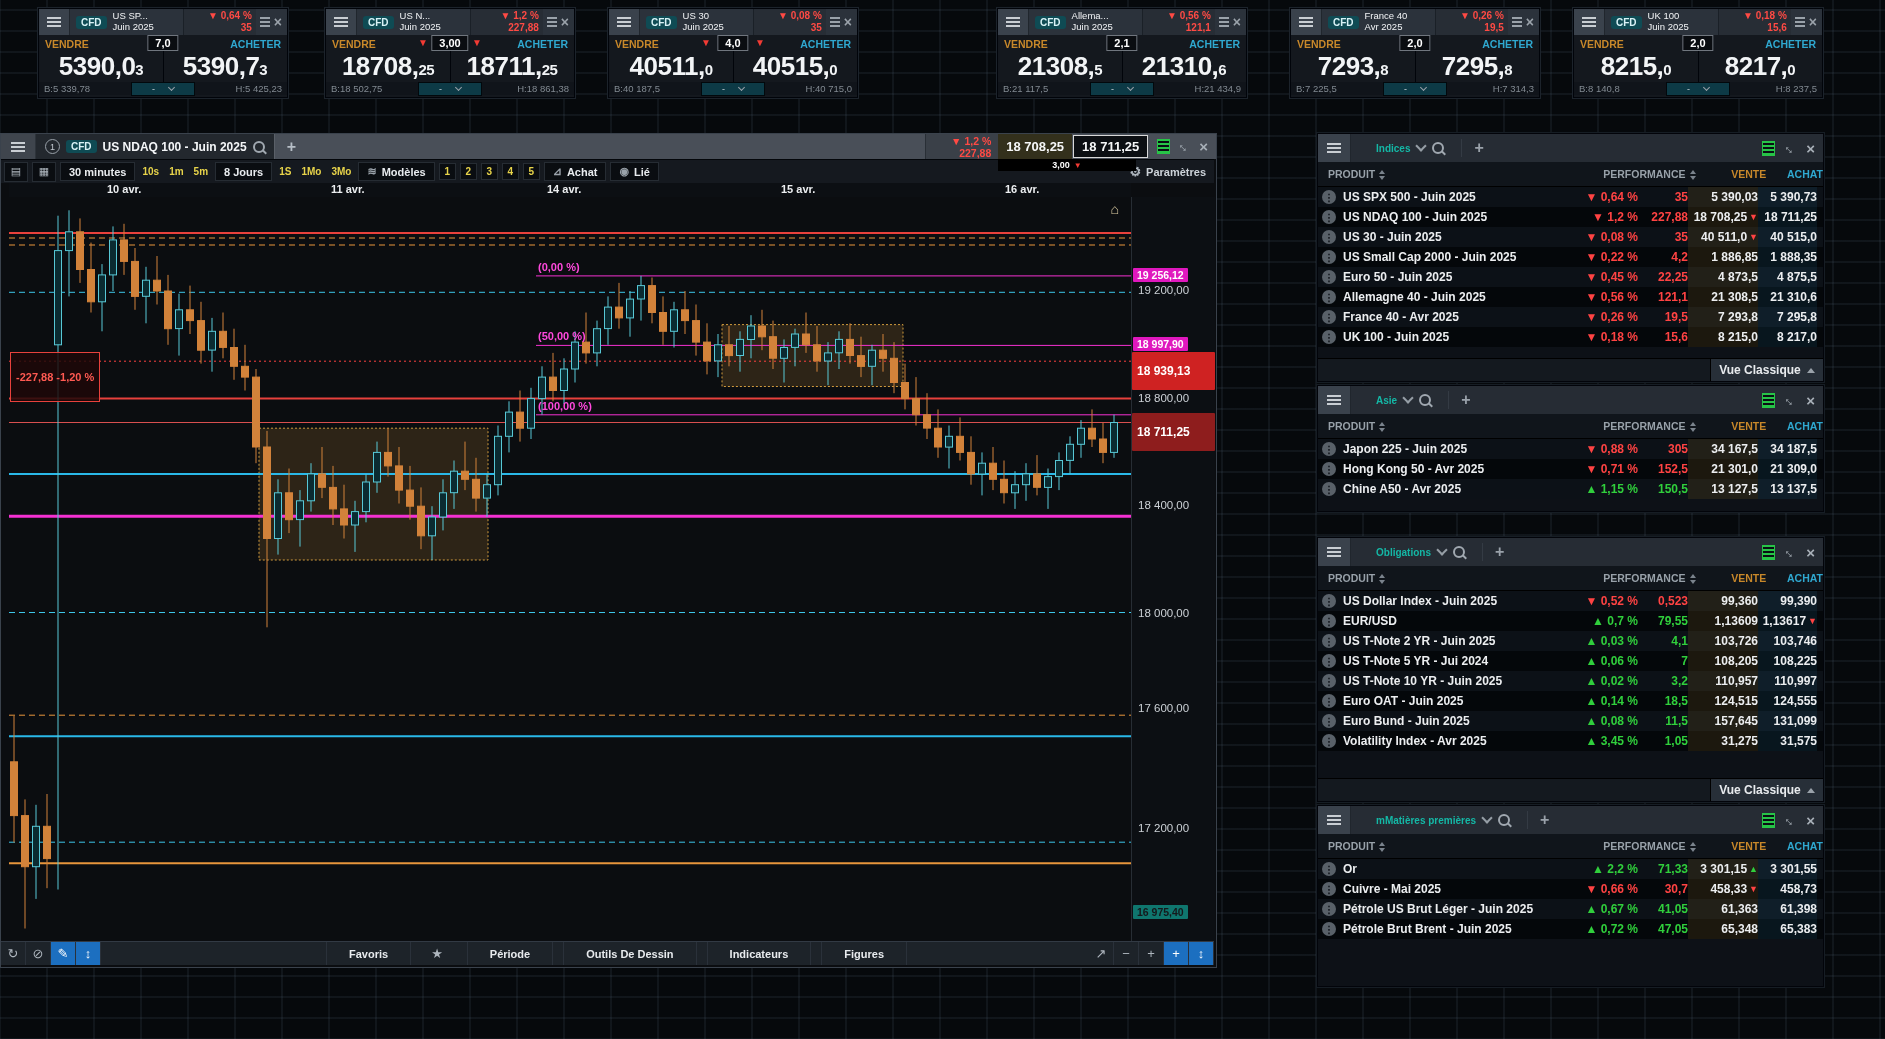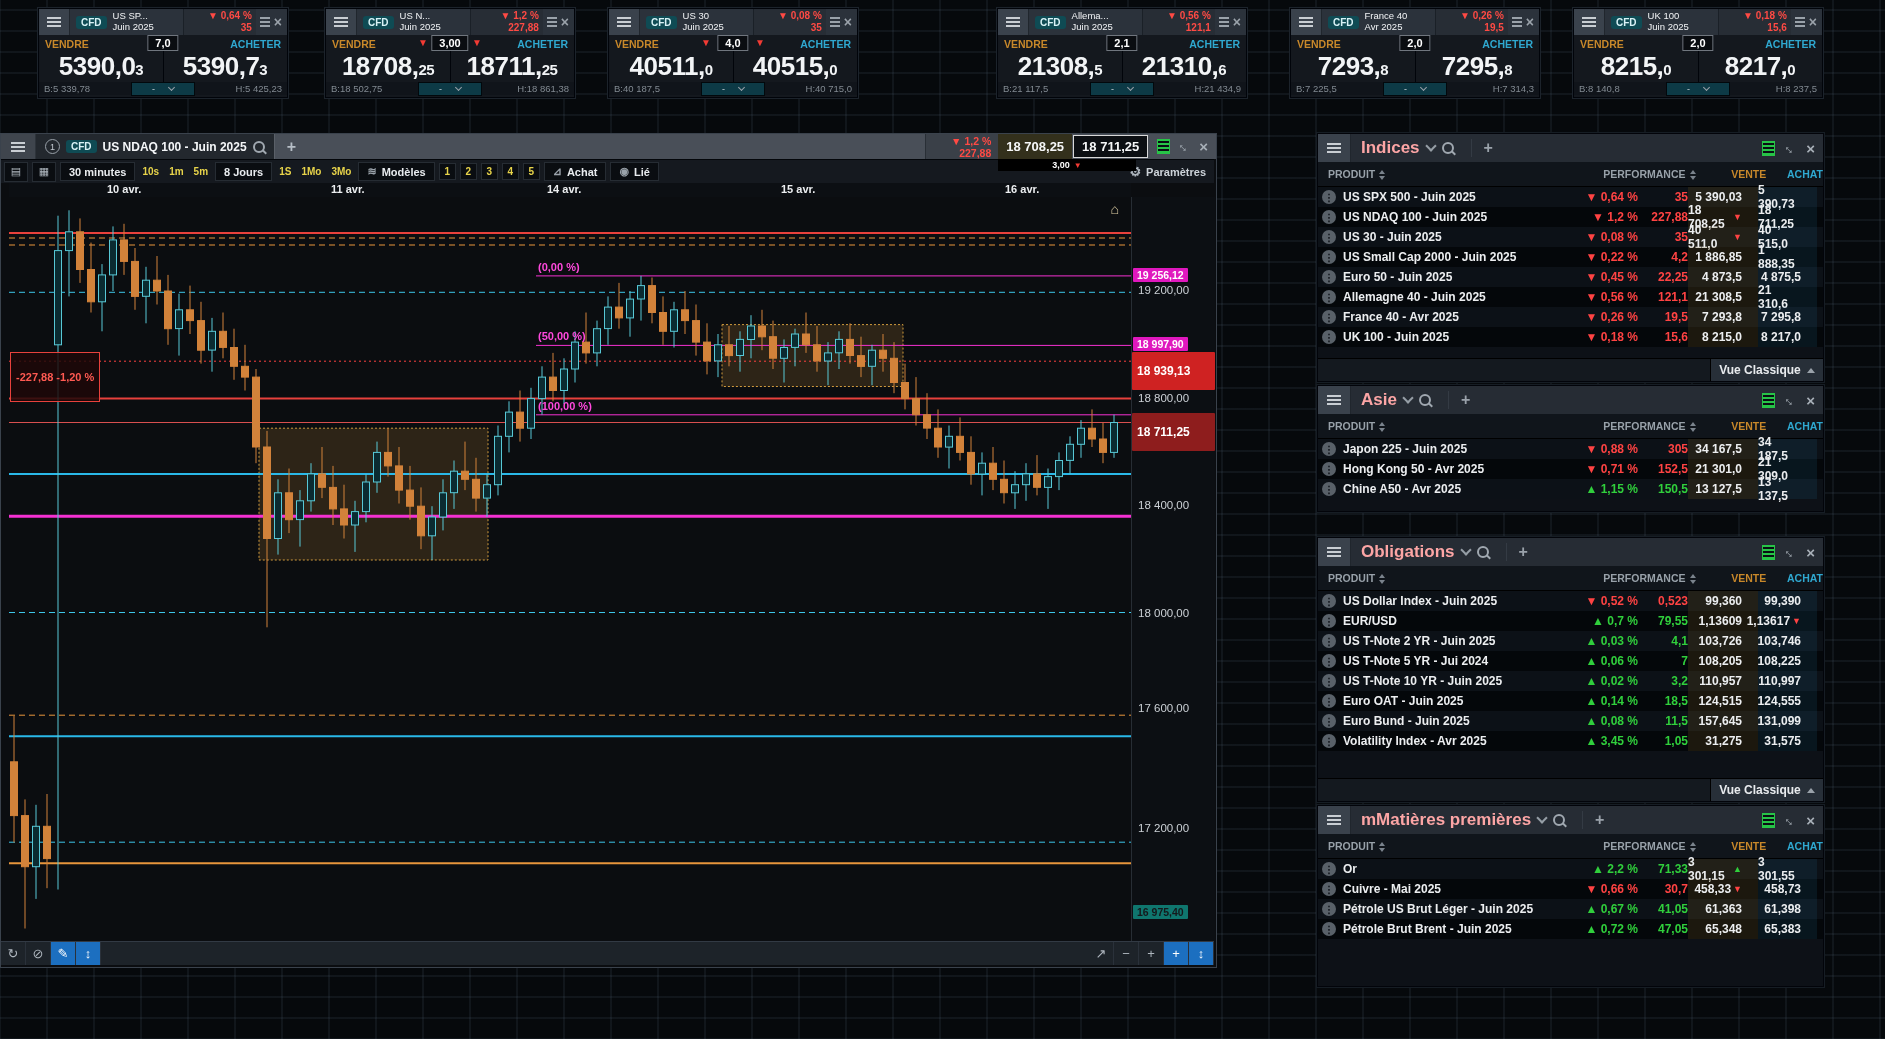--- a/index.html
+++ b/index.html
@@ -79,37 +79,37 @@
   .f-ico{width:24px;height:23px;display:flex;align-items:center;justify-content:center;color:#aeb6be;font-size:13px;border-right:1px solid #2a313a;cursor:pointer}
   .f-ico.blue{background:#1c6fc0;color:#fff}
   .f-btns{display:flex;margin-left:225px;height:100%}
   .f-btn{display:flex;align-items:center;padding:0 22px;border-left:1px solid #2a313a;border-right:1px solid #2a313a;color:#e8ebee;font-size:11px;font-weight:bold;cursor:pointer;margin-right:10px}
   .f-star{display:flex;align-items:center;color:#aeb6be;font-size:13px;padding:0 10px;cursor:pointer;margin-right:14px}
   .f-right{margin-left:auto;display:flex;align-items:center;height:100%}
   
   .panel{position:absolute;left:1317px;width:505px;background:#0d1117;border:1px solid #02040a;box-shadow:0 0 0 1px #161d24}
   .p-head{height:28px;background:#262c34;display:flex;align-items:center;gap:7px;position:relative}
   .p-head .ibox{width:32px}
-  .p-title{color:#fca5a5;font-size:17px;font-weight:bold;margin-left:3px}
+  .p-title{color:#14b8a6;font-size:10px;font-weight:bold;margin-left:18px}
   .p-plus{color:#9aa2aa;font-size:16px;font-weight:bold;margin-left:10px;padding-left:12px;border-left:1px solid #343b44;cursor:pointer}
   .p-right{margin-left:auto;display:flex;align-items:center;gap:9px;padding-right:8px}
   .p-cols{height:24px;background:#10151b;display:flex;align-items:center;font-size:10.5px;font-weight:bold;color:#98a1a9;border-bottom:1px solid #000}
   .h-prod{width:240px;padding-left:10px;display:flex;align-items:center}
   .h-perf{width:130px;text-align:right;display:flex;justify-content:flex-end;align-items:center}
   .h-v{width:70px;text-align:right;color:#c8882a}
   .h-a{width:57px;text-align:right;color:#2fa8d0}
   .row{height:20px;display:flex;align-items:center;font-size:12px;font-weight:bold;color:#eceef0;cursor:pointer}
   .row:nth-child(odd){background:#0c1117}
   .row:nth-child(even){background:#04070a}
   .c-name{width:240px;display:flex;align-items:center;gap:7px;padding-left:4px;box-sizing:border-box;overflow:hidden;white-space:nowrap}
   .dots{width:14px;height:14px;min-width:14px;border-radius:50%;background:#596169;color:#0d1117;font-size:10px;font-weight:bold;display:flex;align-items:center;justify-content:center}
   .c-perf{width:130px;display:flex;align-items:center}
   .c-perf .pct{flex:1;text-align:right}
   .c-perf .pts{width:50px;text-align:right}
-  .c-v,.c-a{height:100%;display:flex;align-items:center;justify-content:flex-end;box-sizing:border-box;padding-right:16px}
+  .c-v,.c-a{height:100%;display:flex;align-items:center;justify-content:flex-end;box-sizing:border-box;padding-right:0}
   .c-v{width:70px;background:rgba(125,95,30,.20);margin-left:0}
   .c-a{width:59px;background:rgba(32,115,155,.14)}
   .ar{font-size:9px;margin-left:2px}
   .p-foot{position:absolute;left:0;right:0;bottom:0;height:22px;background:#14191f;border-top:1px solid #000}
   .vc{position:absolute;right:0;top:0;bottom:0;width:112px;background:#272f38;display:flex;align-items:center;justify-content:center;gap:6px;color:#e8ebee;font-size:12px;font-weight:bold;border-left:1px solid #000;cursor:pointer}
   .vc i{width:0;height:0;border-left:4px solid transparent;border-right:4px solid transparent;border-bottom:5px solid #9aa2aa}
 </style>
 </head>
 <body>
 
@@ -636,20 +636,28 @@
         <div class="pricel big" style="top:155px;background:#cf2222">18 939,13</div>
         <div class="pricel big" style="top:216px;background:#8e1d1d">18 711,25</div>
         <div class="pricel" style="top:708px;background:#0f766e;color:#15181b">16 975,40</div>
       </div>
 
     <div class="c-foot">
       <div class="f-ico">↻</div>
       <div class="f-ico">⊘</div>
       <div class="f-ico blue">✎</div>
       <div class="f-ico blue">↕</div>
+      <div class="f-btns">
+        <div class="f-btn">Favoris</div>
+        <div class="f-star">★</div>
+        <div class="f-btn">Période</div>
+        <div class="f-btn">Outils De Dessin</div>
+        <div class="f-btn">Indicateurs</div>
+        <div class="f-btn">Figures</div>
+      </div>
       <div class="f-right">
         <div class="f-ico">↗</div>
         <div class="f-ico">−</div>
         <div class="f-ico">+</div>
         <div class="f-ico blue">+</div>
         <div class="f-ico blue">↕</div>
       </div>
     </div>
   </div>
 

